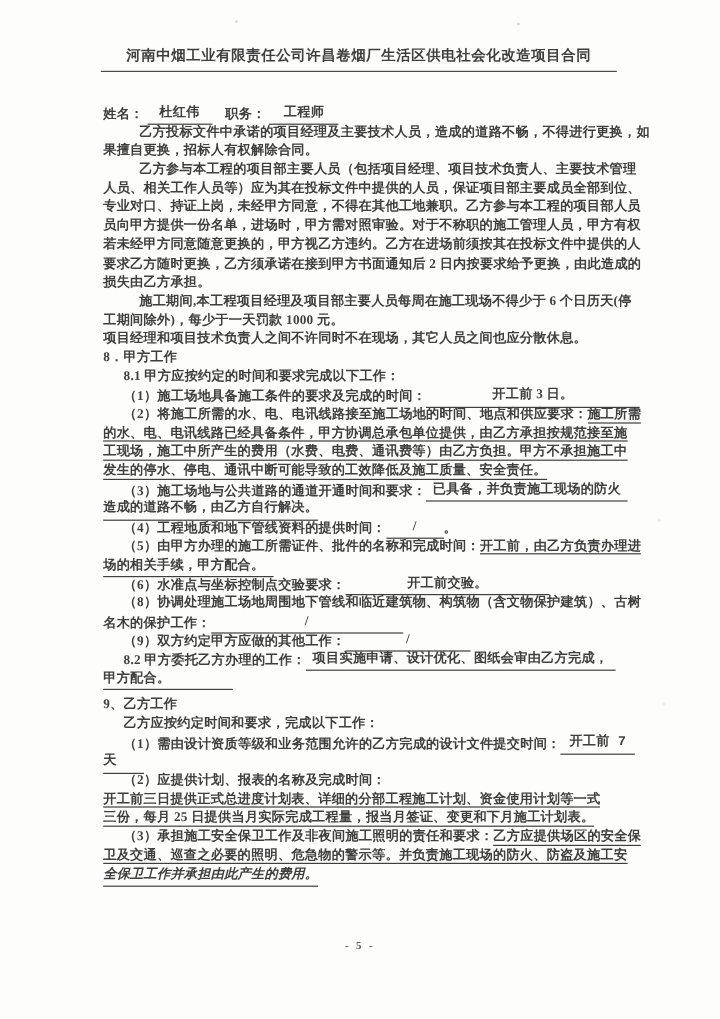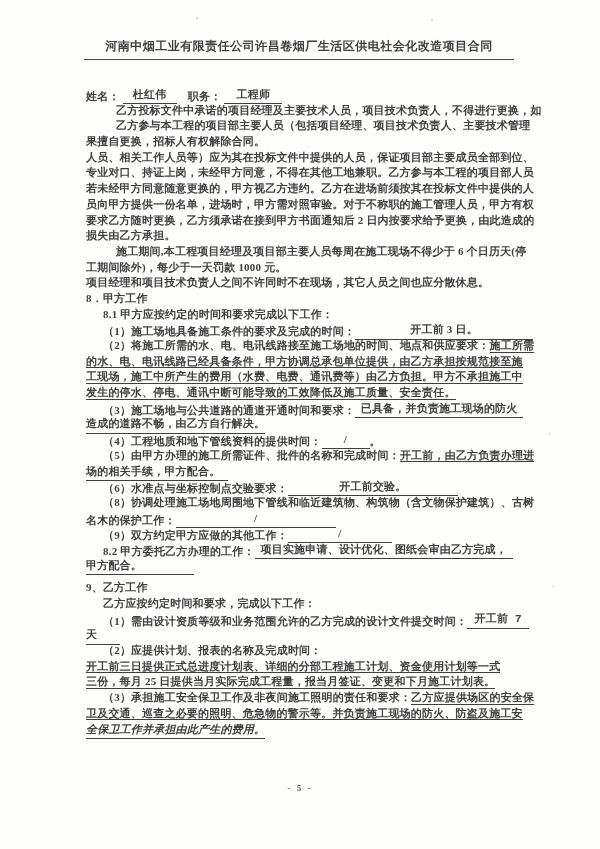--- a/index.html
+++ b/index.html
@@ -64,27 +64,27 @@
 <body>
 
 <div class="page">
 
   <div class="header">
     <span class="title">河南中烟工业有限责任公司许昌卷烟厂生活区供电社会化改造项目合同</span>
   </div>
 
   <div class="doc-body">
       <div class="line indent-0"><span>姓名： </span><span class="u blank" style="min-width: 54px; text-align: center;">杜红伟</span><span>　职务： </span><span class="u blank" style="min-width: 58px; text-align: center;">工程师</span></div>
-      <div class="line indent-2"><span>乙方投标文件中承诺的项目经理及主要技术人员，项目技术负责人，不得进行更换，如</span></div>
+      <div class="line indent-2"><span>乙方投标文件中承诺的项目经理及主要技术人员，造成的道路不畅，不得进行更换，如</span></div>
+      <div class="line indent-0"><span>果擅自更换，招标人有权解除合同。</span></div>
       <div class="line indent-2"><span>乙方参与本工程的项目部主要人员（包括项目经理、项目技术负责人、主要技术管理</span></div>
-      <div class="line indent-0"><span>果擅自更换，招标人有权解除合同。</span></div>
       <div class="line indent-0"><span>人员、相关工作人员等）应为其在投标文件中提供的人员，保证项目部主要成员全部到位、</span></div>
       <div class="line indent-0"><span>专业对口、持证上岗，未经甲方同意，不得在其他工地兼职。乙方参与本工程的项目部人员</span></div>
+      <div class="line indent-0"><span>员向甲方提供一份名单，进场时，甲方需对照审验。对于不称职的施工管理人员，甲方有权</span></div>
       <div class="line indent-0"><span>若未经甲方同意随意更换的，甲方视乙方违约。乙方在进场前须按其在投标文件中提供的人</span></div>
-      <div class="line indent-0"><span>员向甲方提供一份名单，进场时，甲方需对照审验。对于不称职的施工管理人员，甲方有权</span></div>
       <div class="line indent-0"><span>要求乙方随时更换，乙方须承诺在接到甲方书面通知后 2 日内按要求给予更换，由此造成的</span></div>
       <div class="line indent-0"><span>损失由乙方承担。</span></div>
       <div class="line indent-2"><span>施工期间,本工程项目经理及项目部主要人员每周在施工现场不得少于 6 个日历天(停</span></div>
       <div class="line indent-0"><span>工期间除外)，每少于一天罚款 1000 元。</span></div>
       <div class="line indent-0"><span>项目经理和项目技术负责人之间不许同时不在现场，其它人员之间也应分散休息。</span></div>
       <div class="line indent-0"><span>8．甲方工作</span></div>
       <div class="line indent-1"><span>8.1 甲方应按约定的时间和要求完成以下工作：</span></div>
       <div class="line indent-1"><span>（1）施工场地具备施工条件的要求及完成的时间：</span><span class="u blank" style="min-width: 178px; text-align: center;">开工前 3 日。</span></div>
       <div class="line indent-1"><span>（2）将施工所需的水、电、电讯线路接至施工场地的时间、地点和供应要求：</span><span class="u">施工所需</span></div>
       <div class="line indent-0"><span class="u">的水、电、电讯线路已经具备条件，甲方协调总承包单位提供，由乙方承担按规范接至施</span></div>

